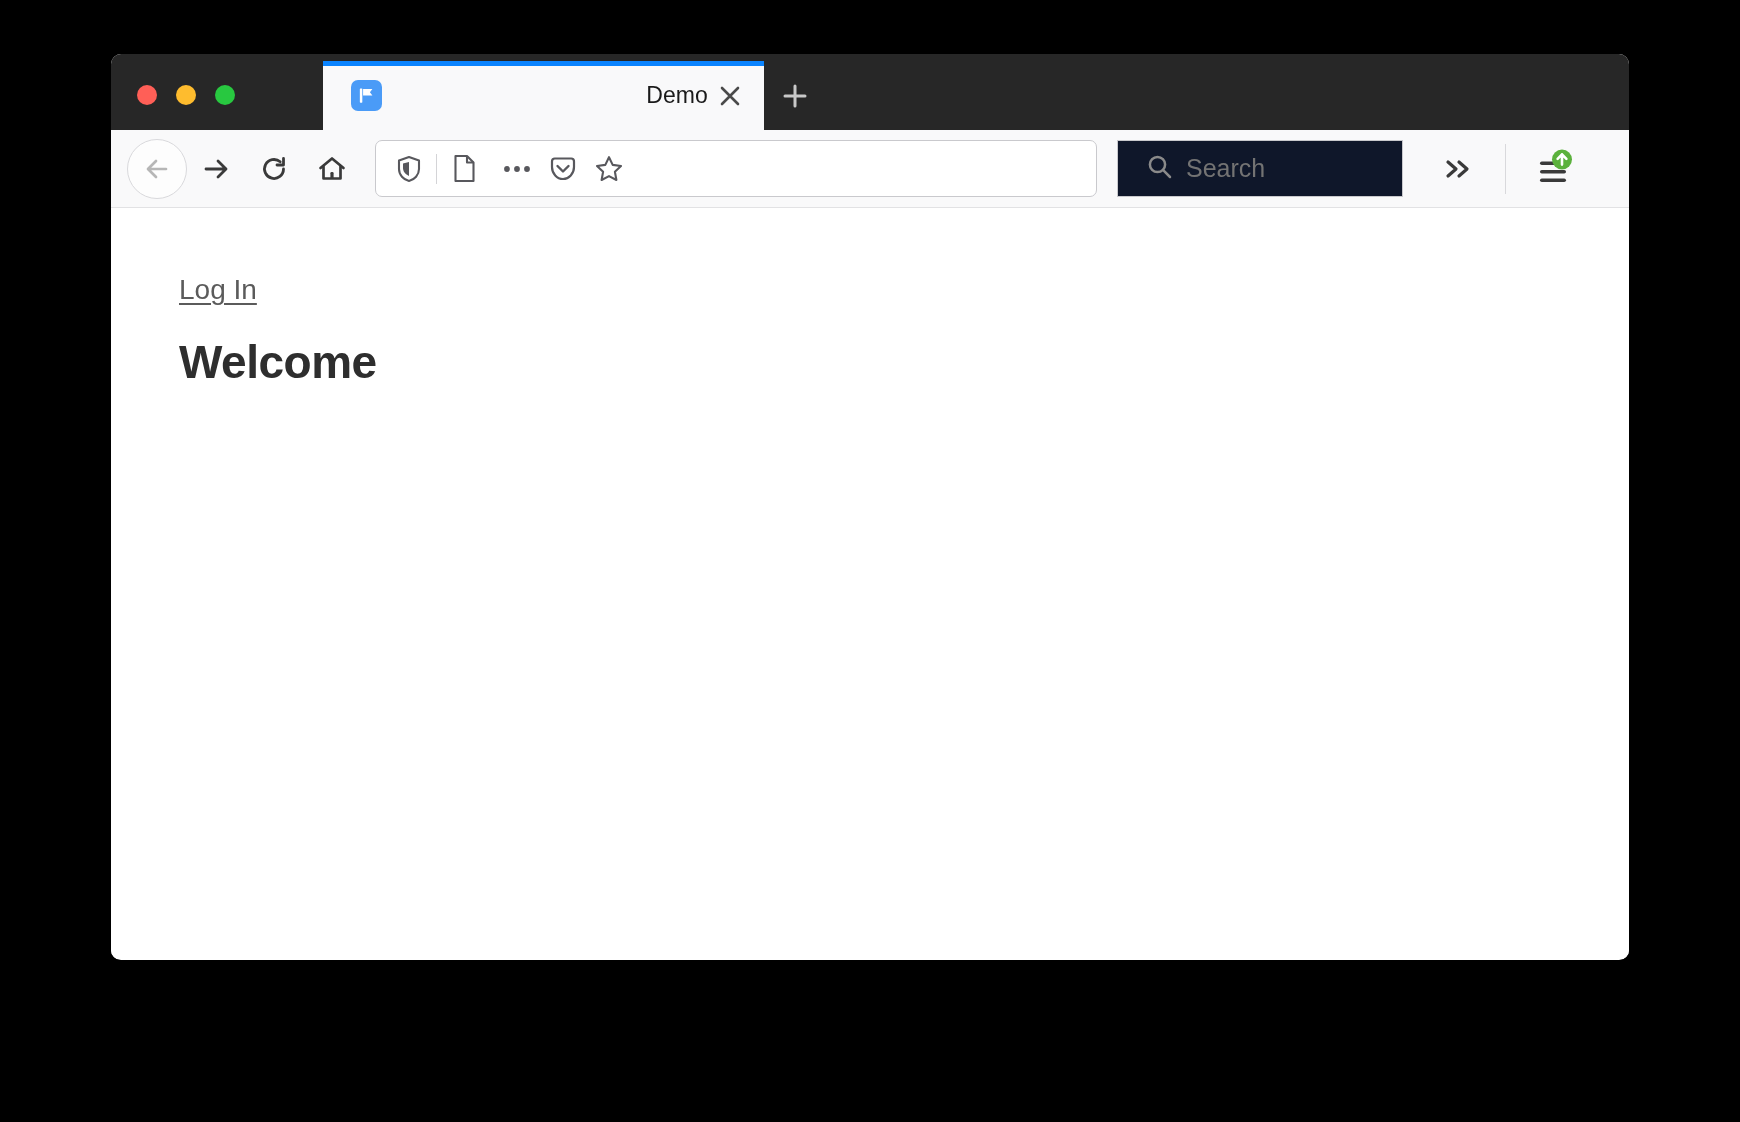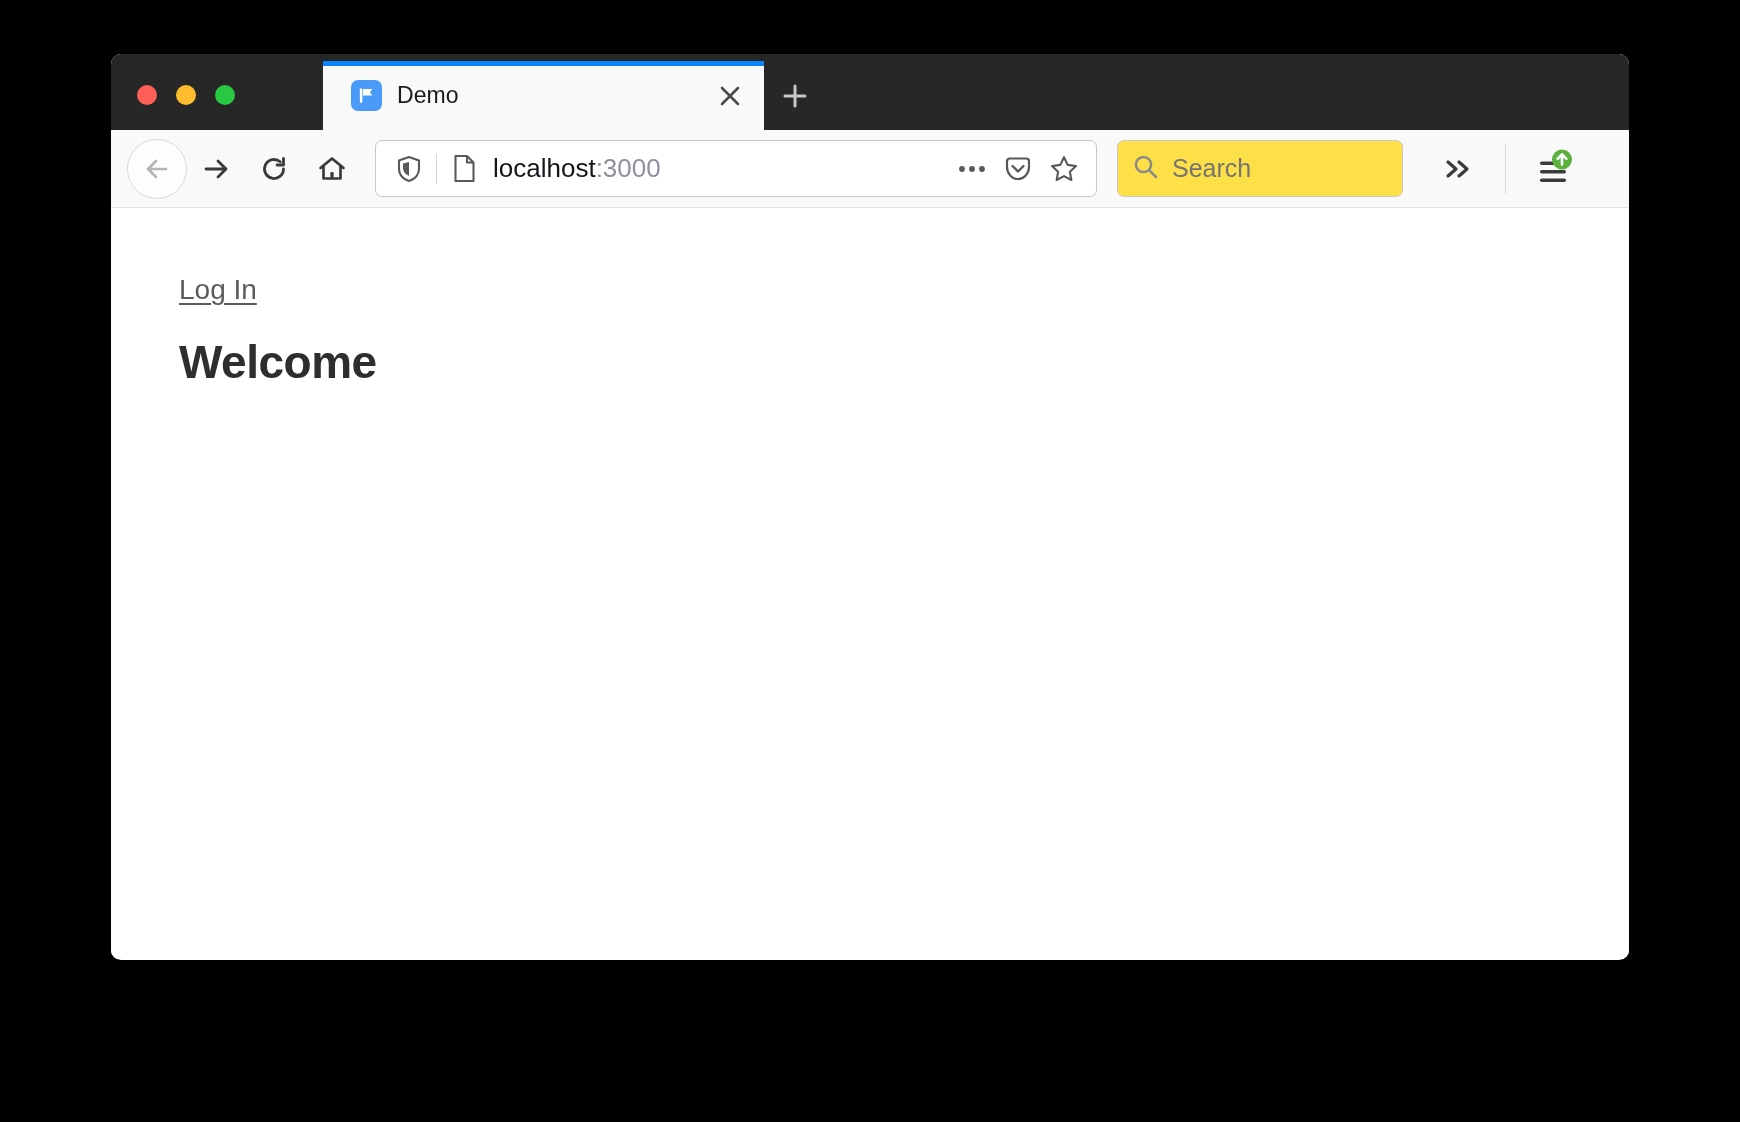--- a/index.html
+++ b/index.html
@@ -28,20 +28,21 @@
     box-shadow: 0 10px 30px rgba(0,0,0,0.55);
   }
 
   
   #tab-strip {
     position: relative;
     height: 76px;
     background: #272727;
     display: flex;
     align-items: flex-end;
+    text-align: right;
   }
   #traffic-lights {
     position: absolute;
     left: 26px;
     top: 31px;
     display: flex;
     gap: 19px;
     align-items: center;
   }
   .traffic-light {
@@ -182,26 +183,26 @@
     display: flex; align-items: center; justify-content: center;
     flex: 0 0 auto;
     margin-left: 2px;
   }
 
   #searchbar {
     flex: 0 0 auto;
     width: 286px;
     height: 57px;
     margin-left: 20px;
-    background: #fde047;
+    background: #0f172a;
     border: 1px solid #c9c9cd;
-    border-radius: 7px;
-    display: flex;
-    align-items: center;
-    padding: 0 14px;
+    border-radius: 0;
+    display: flex;
+    align-items: center;
+    padding: 0 28px;
     box-sizing: border-box;
   }
   #search-placeholder {
     font-size: 25px;
     color: #737373;
     margin-left: 13px;
   }
 
   #overflow-button {
     width: 58px; height: 58px;
@@ -322,21 +323,20 @@
           <path d="M13 7 L13 21 C9.5 19.5 7 16.5 7 13 L7 8.5 Z" fill="#58585d"></path>
         </svg>
       </span>
       <span class="urlbar-sep"></span>
       <span id="urlbar-identity">
         <svg width="25" height="29" viewBox="0 0 25 29">
           <path d="M3.5 2 L15 2 L21.5 8.5 L21.5 27 L3.5 27 Z" stroke="#58585d" stroke-width="2.1" fill="none" stroke-linejoin="round"></path>
           <path d="M15 2 L15 8.5 L21.5 8.5" stroke="#58585d" stroke-width="2.1" fill="none" stroke-linejoin="round"></path>
         </svg>
       </span>
-      <span id="urlbar-text"><span>localhost</span><span class="url-port">:3000</span></span>
 
       <span class="urlbar-action">
         <svg width="30" height="12" viewBox="0 0 30 12">
           <circle cx="5" cy="6" r="2.9" fill="#58585d"></circle>
           <circle cx="15" cy="6" r="2.9" fill="#58585d"></circle>
           <circle cx="25" cy="6" r="2.9" fill="#58585d"></circle>
         </svg>
       </span>
       <span class="urlbar-action">
         <svg width="30" height="30" viewBox="0 0 30 30">

